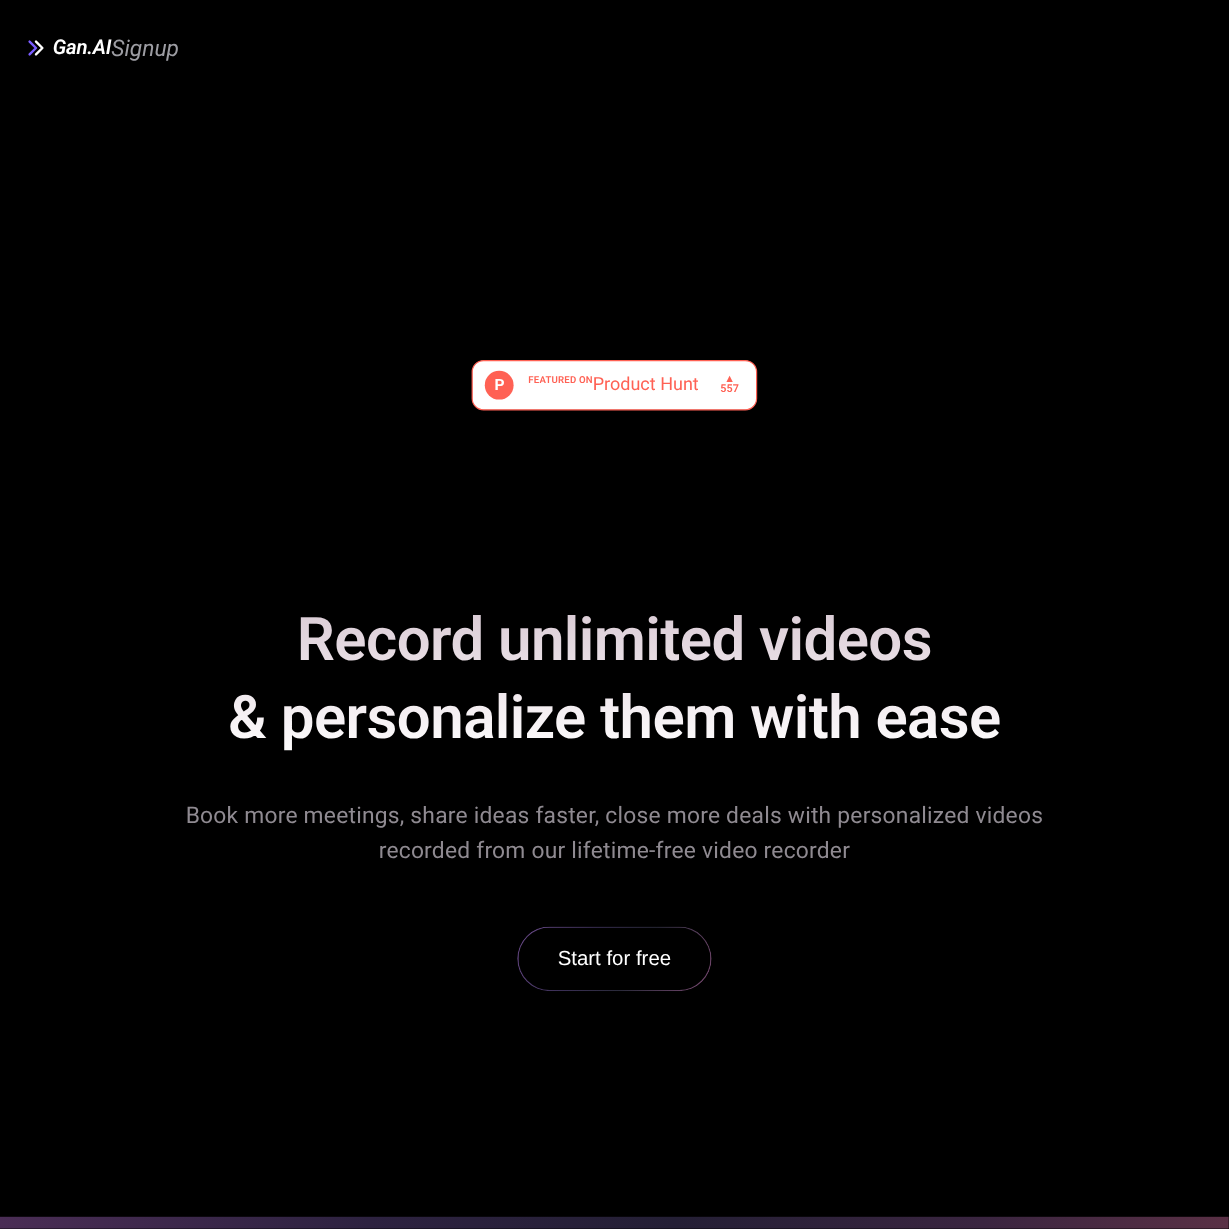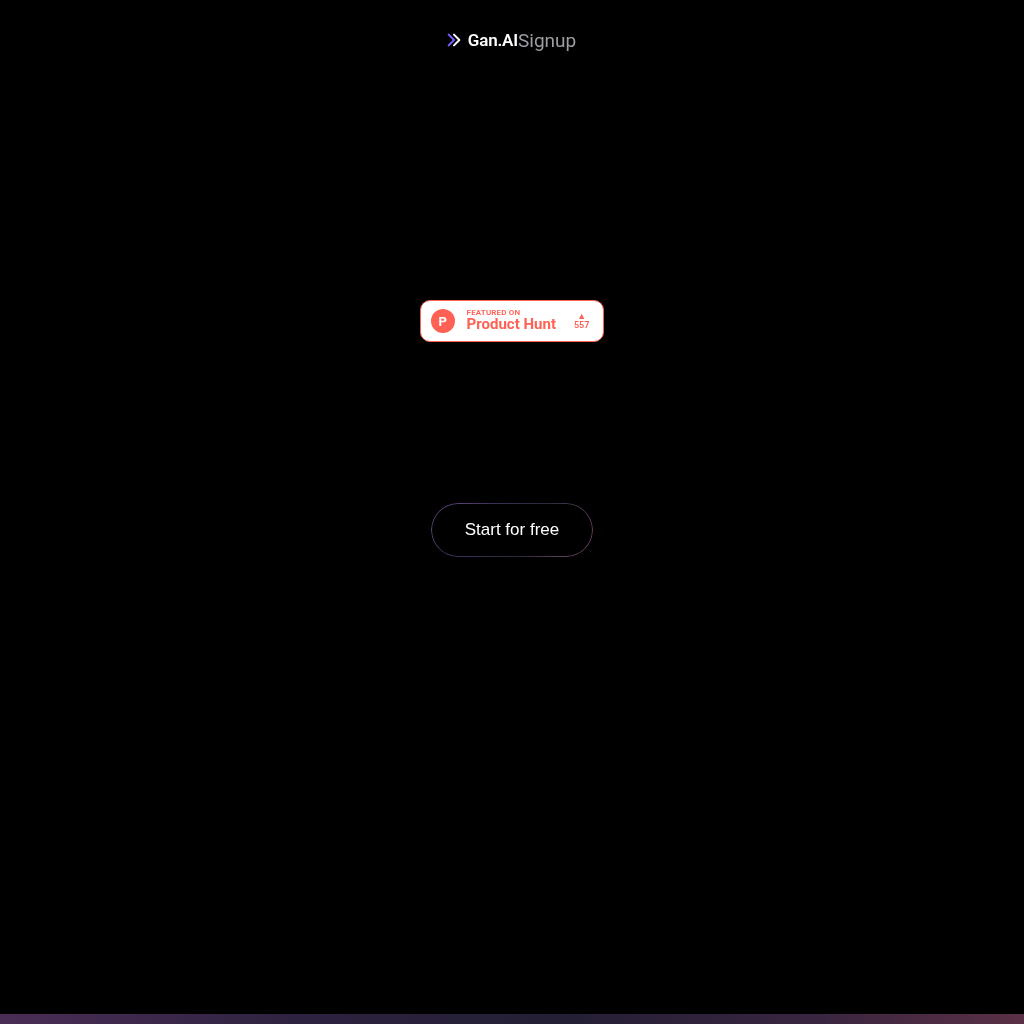--- a/index.html
+++ b/index.html
@@ -11,22 +11,23 @@
   position: relative;
 }
 
 
 .header {
   position: absolute;
   top: 0; left: 0; right: 0;
   height: 80px;
   display: flex;
   align-items: center;
-  justify-content: center;
+  justify-content: flex-start;
   padding: 0 24px 0 22px;
+  font-style: italic;
 }
 .logo {
   display: flex;
   align-items: center;
   gap: 6px;
 }
 .logo-mark {
   width: 16px; height: 16px;
   display: flex; align-items: center; justify-content: center;
 }
@@ -70,23 +71,23 @@
 }
 .ph-icon {
   width: 24px; height: 24px;
   border-radius: 50%;
   background: #ff6154;
   color: #fff;
   display: flex; align-items: center; justify-content: center;
   font-weight: 700;
   font-size: 13px;
 }
-.ph-text { display: flex; flex-direction: column; line-height: 1.05; text-align: left; }
+.ph-text { display: flex; flex-direction: row; line-height: 1.05; text-align: left; }
 .ph-kicker { font-size: 8px; color: #ff6154; letter-spacing: 0.02em; font-weight: 600; }
-.ph-name { font-size: 15px; color: #ff6154; font-weight: 700; text-align: right; }
+.ph-name { font-size: 15px; color: #ff6154; font-weight: 400; text-align: right; }
 .ph-upvote { display: flex; flex-direction: column; align-items: center; margin-left: 6px; line-height: 1; }
 .ph-caret { color: #ff6154; font-size: 9px; }
 .ph-count { color: #ff6154; font-size: 9px; font-weight: 600; }
 
 
 .headline {
   font-size: 50px;
   font-weight: 600;
   line-height: 1.3;
   letter-spacing: -0.01em;
@@ -163,21 +164,24 @@
     <span class="ph-text">
       <span class="ph-kicker">FEATURED ON</span>
       <span class="ph-name">Product Hunt</span>
     </span>
     <span class="ph-upvote">
       <span class="ph-caret">▲</span>
       <span class="ph-count">557</span>
     </span>
   </a>
 
+  <h1 class="headline">Record unlimited videos
+&amp; personalize them with ease</h1>
 
+  <p class="subhead">Book more meetings, share ideas faster, close more deals with personalized videos recorded from our lifetime-free video recorder</p>
 
   <button class="cta">
     <span>Start for free</span>
   </button>
 
 </main>
 
 <div class="footer-strip"></div>
 
 </body></html>

